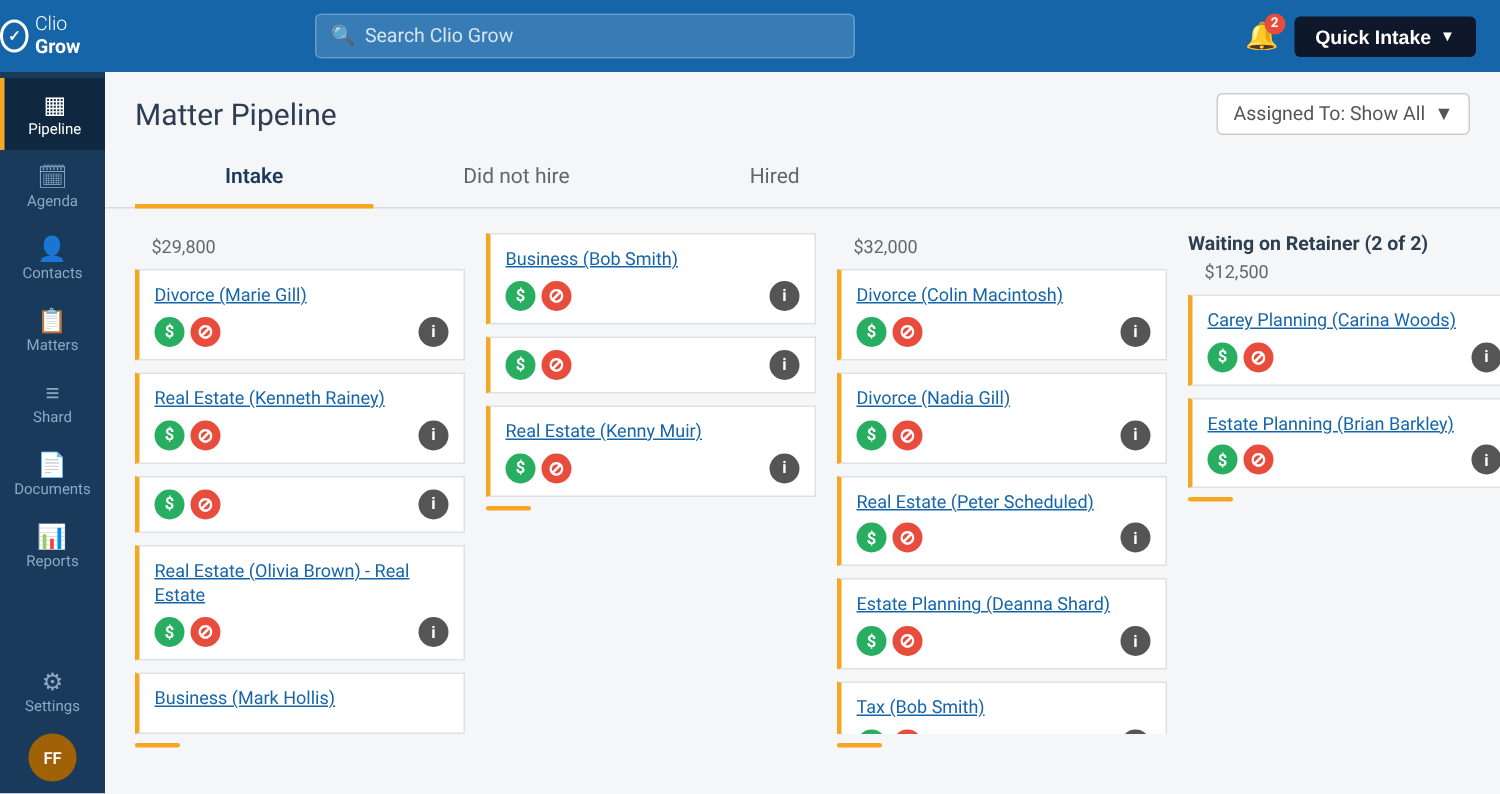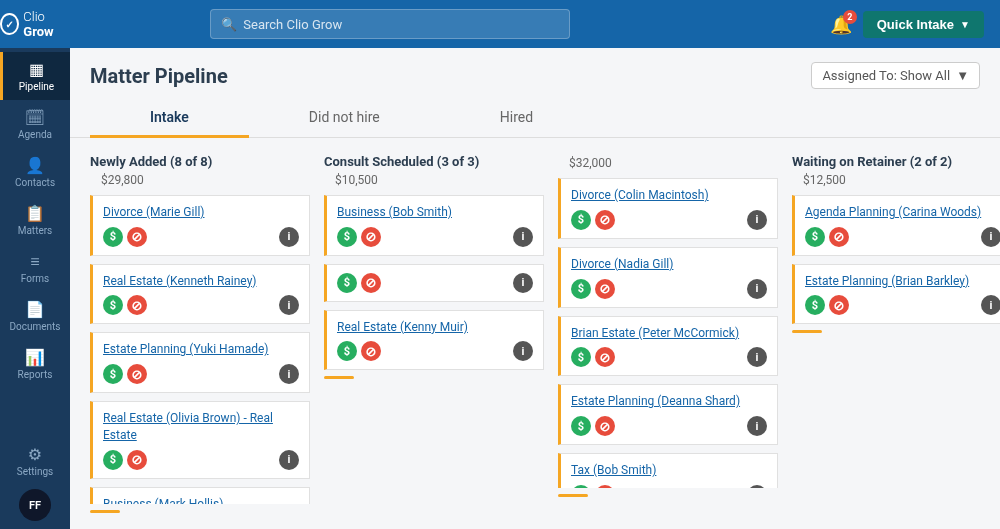--- a/index.html
+++ b/index.html
@@ -73,21 +73,21 @@
       flex-direction: column;
       align-items: center;
       width: 100%;
       padding-bottom: 8px;
       gap: 4px;
     }
     .sidebar-avatar {
       width: 32px;
       height: 32px;
       border-radius: 50%;
-      background: #0f172a;
+      background: #a16207;
       display: flex;
       align-items: center;
       justify-content: center;
       color: white;
       font-size: 11px;
       font-weight: 600;
       cursor: pointer;
     }
 
     
@@ -144,21 +144,21 @@
       font-size: 9px;
       width: 14px;
       height: 14px;
       border-radius: 50%;
       display: flex;
       align-items: center;
       justify-content: center;
       font-weight: 700;
     }
     .quick-intake-btn {
-      background: #0f766e;
+      background: #0f172a;
       color: white;
       border: none;
       border-radius: 4px;
       padding: 6px 14px;
       font-size: 13px;
       font-weight: 600;
       cursor: pointer;
       display: flex;
       align-items: center;
       gap: 6px;
@@ -179,21 +179,21 @@
     
     .page-header {
       padding: 14px 20px 0;
       display: flex;
       align-items: center;
       justify-content: space-between;
       background: #f5f6f8;
     }
     .page-title {
       font-size: 20px;
-      font-weight: 700;
+      font-weight: 400;
       color: #2c3e50;
     }
     .filter-dropdown {
       display: flex;
       align-items: flex-end;
       border: 1px solid #ccc;
       border-radius: 4px;
       padding: 5px 10px;
       font-size: 13px;
       background: white;
@@ -360,21 +360,21 @@
     <div class="sidebar-item">
       <span class="sidebar-icon">👤</span>
       <span>Contacts</span>
     </div>
     <div class="sidebar-item">
       <span class="sidebar-icon">📋</span>
       <span>Matters</span>
     </div>
     <div class="sidebar-item">
       <span class="sidebar-icon">≡</span>
-      <span>Forms</span>
+      <span>Shard</span>
     </div>
     <div class="sidebar-item">
       <span class="sidebar-icon">📄</span>
       <span>Documents</span>
     </div>
     <div class="sidebar-item">
       <span class="sidebar-icon">📊</span>
       <span>Reports</span>
     </div>
   </div>
@@ -424,21 +424,20 @@
         <span>Did not hire</span>
       </div>
       <div class="tab">
         <span>Hired</span>
       </div>
     </div>
 
     <div class="pipeline" id="pipeline-board">
     <div class="pipeline-col">
     <div class="col-header">
-      <div class="col-title">Newly Added (8 of 8)</div>
       <div class="col-amount">$29,800</div>
     </div>
     <div class="col-cards">
 
         <div class="card">
           <div class="card-title">Divorce (Marie Gill)</div>
           <div class="card-actions">
             <div class="card-btns">
               <div class="btn-green">$</div>
               <div class="btn-red">⊘</div>
@@ -452,21 +451,20 @@
           <div class="card-actions">
             <div class="card-btns">
               <div class="btn-green">$</div>
               <div class="btn-red">⊘</div>
             </div>
             <div class="btn-info">i</div>
           </div>
         </div>
 
         <div class="card">
-          <div class="card-title">Estate Planning (Yuki Hamade)</div>
           <div class="card-actions">
             <div class="card-btns">
               <div class="btn-green">$</div>
               <div class="btn-red">⊘</div>
             </div>
             <div class="btn-info">i</div>
           </div>
         </div>
 
         <div class="card">
@@ -482,24 +480,20 @@
 
         <div class="card">
           <div class="card-title">Business (Mark Hollis)</div>
 
         </div>
 
     </div>
     <div class="col-footer"></div>
   </div>
         <div class="pipeline-col">
-    <div class="col-header">
-      <div class="col-title">Consult Scheduled (3 of 3)</div>
-      <div class="col-amount">$10,500</div>
-    </div>
     <div class="col-cards">
 
         <div class="card">
           <div class="card-title">Business (Bob Smith)</div>
           <div class="card-actions">
             <div class="card-btns">
               <div class="btn-green">$</div>
               <div class="btn-red">⊘</div>
             </div>
             <div class="btn-info">i</div>
@@ -552,21 +546,21 @@
           <div class="card-actions">
             <div class="card-btns">
               <div class="btn-green">$</div>
               <div class="btn-red">⊘</div>
             </div>
             <div class="btn-info">i</div>
           </div>
         </div>
 
         <div class="card">
-          <div class="card-title">Brian Estate (Peter McCormick)</div>
+          <div class="card-title">Real Estate (Peter Scheduled)</div>
           <div class="card-actions">
             <div class="card-btns">
               <div class="btn-green">$</div>
               <div class="btn-red">⊘</div>
             </div>
             <div class="btn-info">i</div>
           </div>
         </div>
 
         <div class="card">
@@ -595,21 +589,21 @@
     <div class="col-footer"></div>
   </div>
         <div class="pipeline-col">
     <div class="col-header">
       <div class="col-title">Waiting on Retainer (2 of 2)</div>
       <div class="col-amount">$12,500</div>
     </div>
     <div class="col-cards">
 
         <div class="card">
-          <div class="card-title">Agenda Planning (Carina Woods)</div>
+          <div class="card-title">Carey Planning (Carina Woods)</div>
           <div class="card-actions">
             <div class="card-btns">
               <div class="btn-green">$</div>
               <div class="btn-red">⊘</div>
             </div>
             <div class="btn-info">i</div>
           </div>
         </div>
 
         <div class="card">

